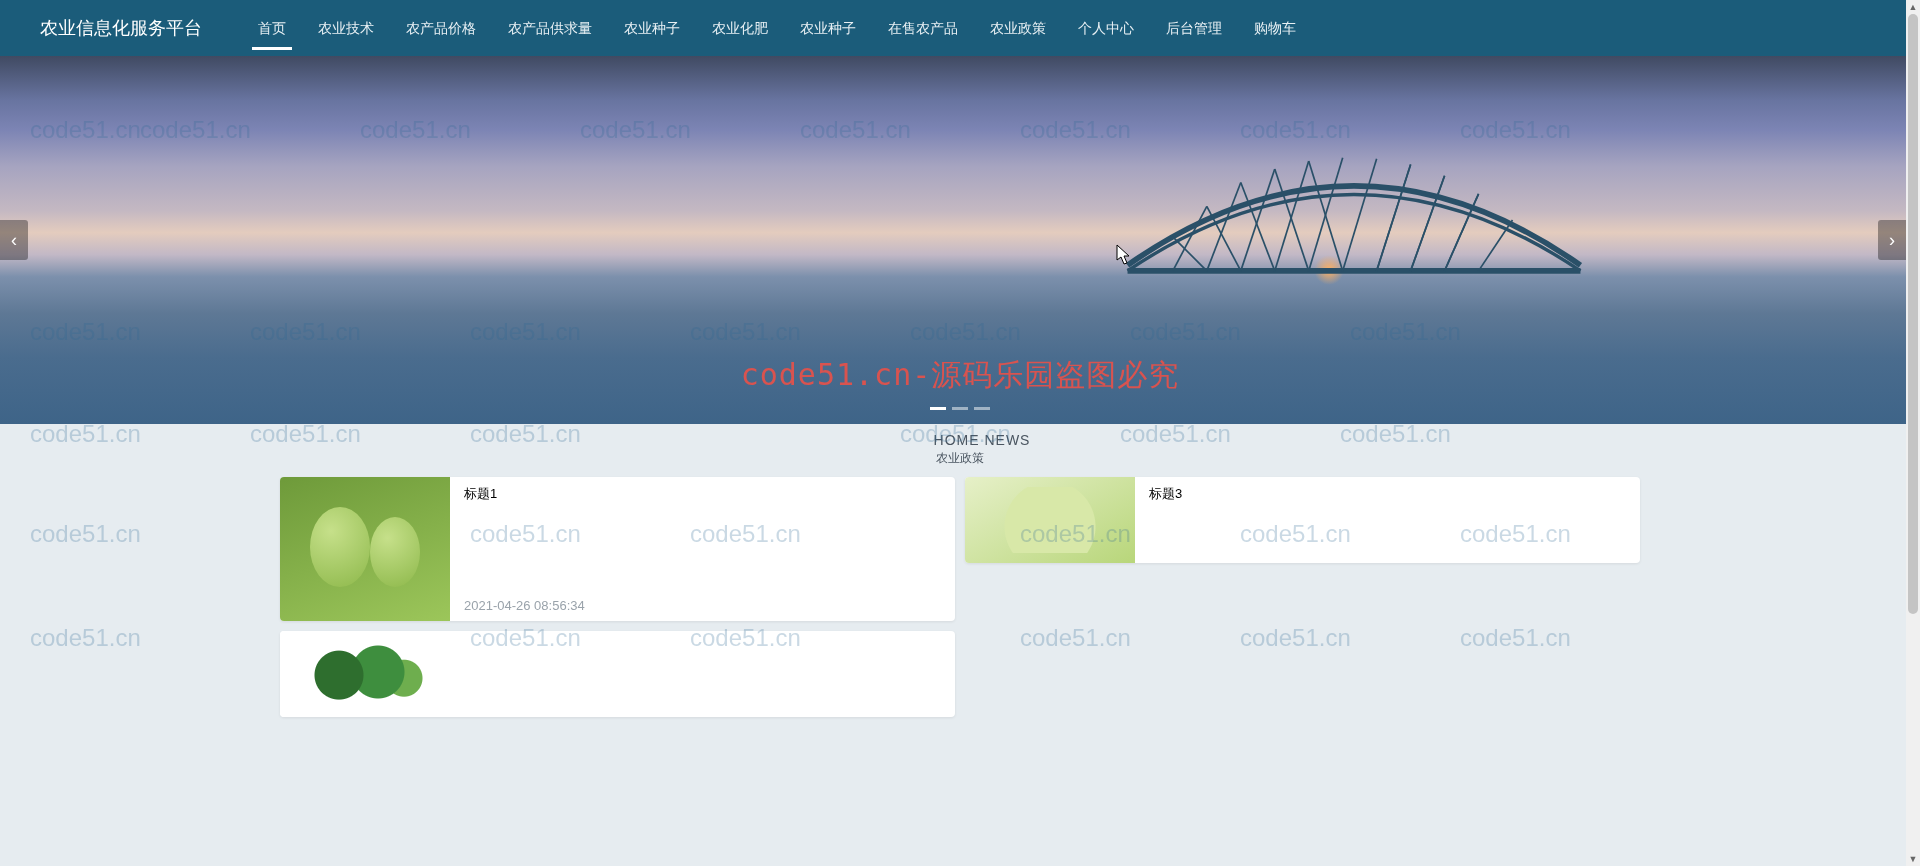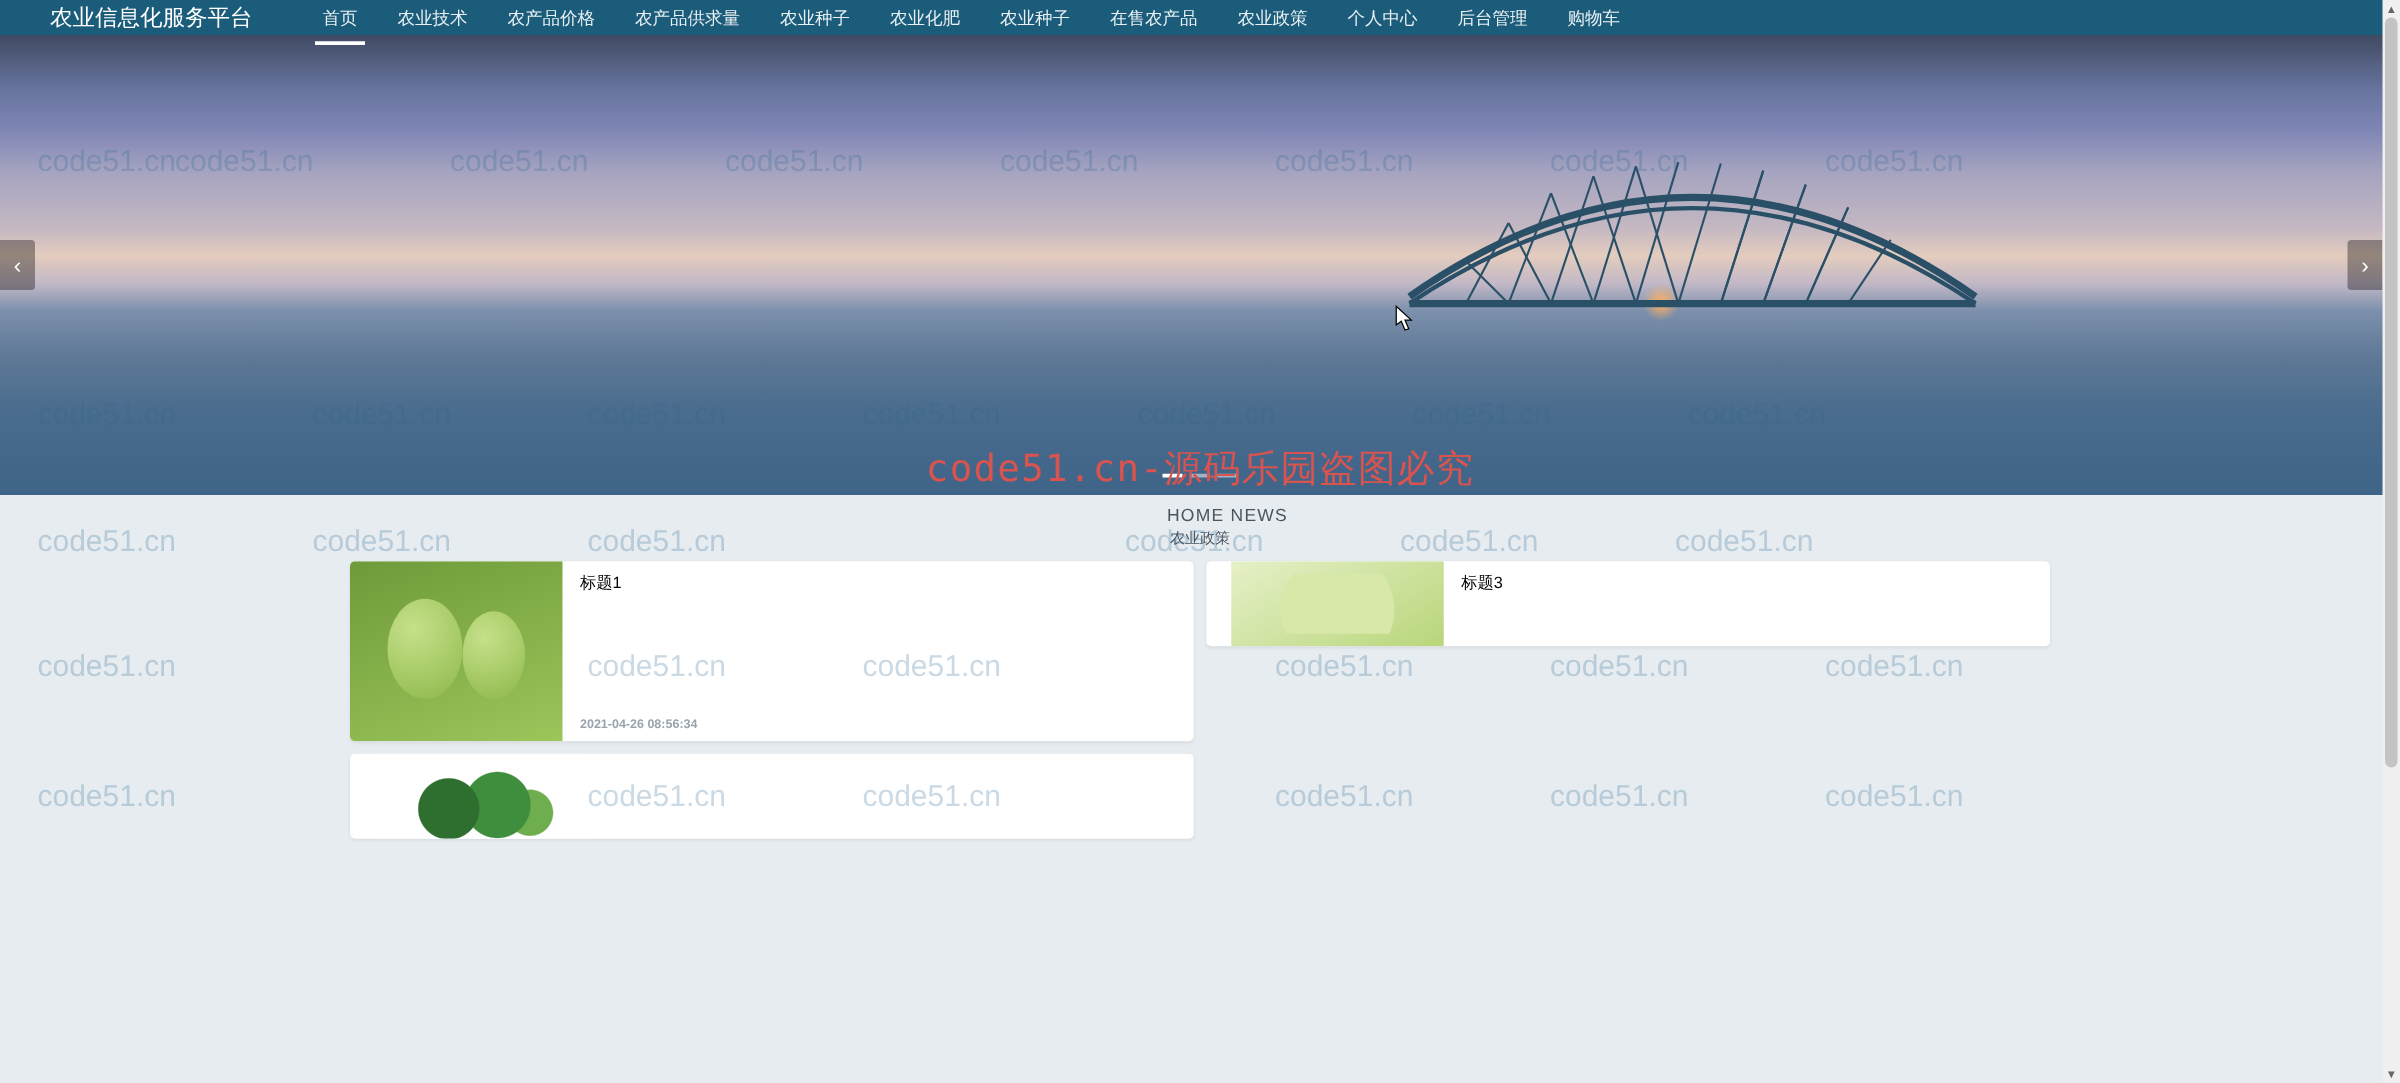--- a/index.html
+++ b/index.html
@@ -12,21 +12,21 @@
     position: relative;
   }
   .wm { position: absolute; inset: 0; pointer-events: none; z-index: 50; }
   .wm span { position: absolute; color: rgba(44,103,149,0.25); font-size: 24px; }
   .wm-center {
     position: absolute; left: 50%; top: 355px; transform: translateX(-50%);
     font-size: 30px; color: #d9534f; font-family: monospace; letter-spacing: 1px;
     white-space: nowrap; z-index: 55;
   }
   .navbar {
-    width: 100%; height: 28px; background: #1b5c7a;
+    width: 100%; height: 56px; background: #1b5c7a;
     display: flex; align-items: center; padding: 0 40px;
     color: #fff; position: relative; z-index: 10;
   }
   .brand { font-size: 18px; font-weight: 500; margin-right: 40px; white-space: nowrap; }
   .nav-list { display: flex; gap: 0; list-style: none; }
   .nav-item {
     padding: 0 16px; height: 44px; line-height: 44px;
     font-size: 14px; color: #e8f0f4; cursor: pointer; white-space: nowrap;
     position: relative;
   }
@@ -73,28 +73,28 @@
   .cards {
     width: 1360px; margin: 6px auto 0; display: grid;
     grid-template-columns: 1fr 1fr; gap: 10px;
   }
   .card {
     background: #fff; border-radius: 4px; display: flex;
     height: 144px; overflow: hidden;
     box-shadow: 0 1px 3px rgba(0,0,0,0.08);
     cursor: pointer;
   }
-  .card.short { height: 68px; padding-left: 20px; }
+  .card.short { height: 86px; }
   .card-img {
     width: 170px; height: 100%; flex: none;
     background: #7aa34a; position: relative; overflow: hidden;
   }
   .card-body { flex: 1; padding: 8px 14px; display: flex; flex-direction: column; }
   .card-title { font-size: 13px; color: #000000; }
-  .card-date { font-size: 10px; color: #9aa3ab; margin-top: auto; font-weight: bold; }
+  .card-date { font-size: 13px; color: #9aa3ab; margin-top: auto; }
   .veg-1 { background: linear-gradient(160deg,#6e9a3a,#9cc65a); }
   .veg-1::before, .veg-1::after {
     content:""; position:absolute; border-radius:50%;
     background: radial-gradient(circle at 35% 30%, #c6e08a, #8db84a);
   }
   .veg-1::before { width:60px; height:80px; left:30px; top:30px; }
   .veg-1::after  { width:50px; height:70px; left:90px; top:40px; }
   .veg-2 { background: #fff; }
   .veg-2::before {
     content:""; position:absolute; left:20px; top:18px; width:130px; height:108px;

